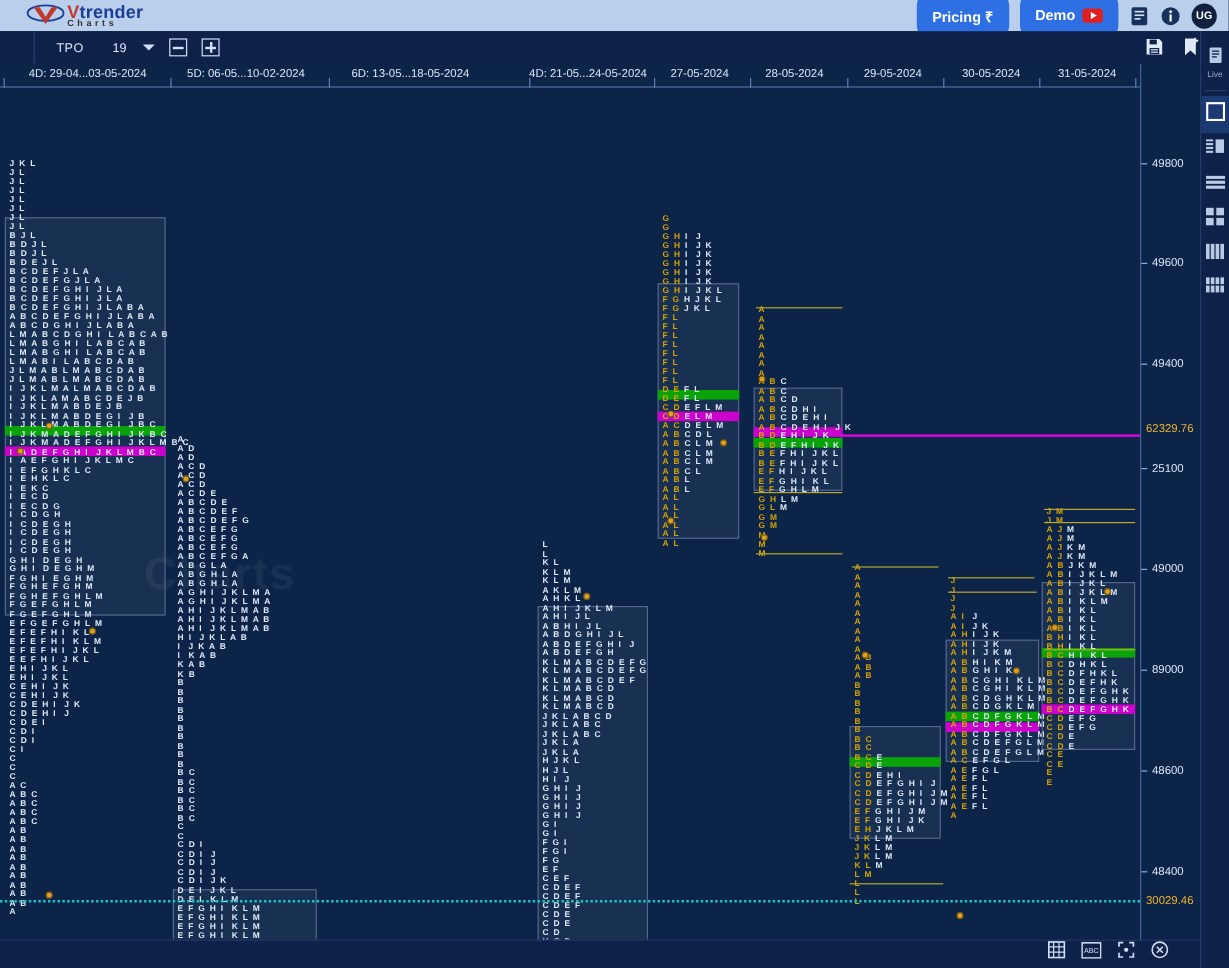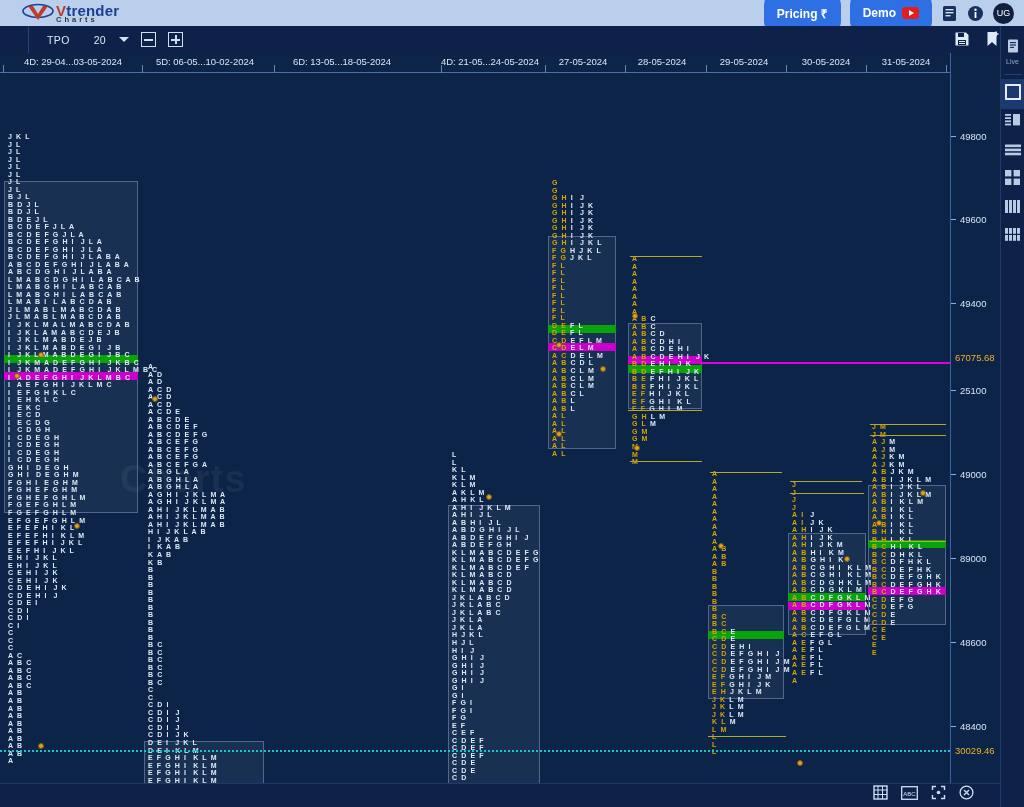--- a/index.html
+++ b/index.html
@@ -13,21 +13,21 @@
   .logo-text { margin-left:2px; line-height:1; }
   .logo-title { font-size:15px; font-weight:bold; color:#c0392b; letter-spacing:.2px; }
   .logo-title .blue { color:#1c3f94; }
   .logo-sub { font-size:7.5px; font-weight:bold; color:#333; letter-spacing:3px; margin-top:-2px; }
   #brand-right { margin-left:auto; display:flex; align-items:center; gap:9px; padding-right:10px; }
   .pill { background:#2f6fe4; color:#fff; border:none; border-radius:13px; font-size:12px; font-weight:bold;
           padding:21px 13px; display:flex; align-items:center; gap:6px; cursor:pointer; height:22px; }
   .yt { background:#e02020; border-radius:3px; width:17px; height:12px; display:inline-flex; align-items:center; justify-content:center; }
   .yt::after { content:""; border-left:5px solid #fff; border-top:3px solid transparent; border-bottom:3px solid transparent; margin-left:1px;}
   .tbicon { width:17px; height:17px; display:block; }
-  .avatar { width:21px; height:21px; border-radius:50%; background:#11203f; color:#fff; font-size:9px; font-weight:normal;
+  .avatar { width:21px; height:21px; border-radius:50%; background:#11203f; color:#fff; font-size:9px; font-weight:bold;
             display:flex; align-items:center; justify-content:center; }
 
   
   #toolbar { position:absolute; left:0; top:26px; width:1024px; height:27px; background:#0d2149; display:flex; align-items:center; }
   #tb-left { display:flex; align-items:center; margin-left:28px; gap:0; border-left:1px solid #2a4377; padding-left:18px; height:27px; }
   .tb-label { color:#dce8f8; font-size:10.5px; letter-spacing:.4px; }
   .tb-val { color:#dce8f8; font-size:10.5px; margin-left:24px; }
   .caret { width:0;height:0;border-left:5px solid transparent;border-right:5px solid transparent;border-top:5px solid #cfe0f5; margin-left:14px; cursor:pointer;}
   .sqbtn { width:15px;height:15px;border:1px solid #cfe0f5; margin-left:12px; position:relative; cursor:pointer; }
   .sqbtn::before{content:"";position:absolute;left:2px;top:6px;width:9px;height:1.5px;background:#cfe0f5;}
@@ -123,21 +123,21 @@
       </span>
       <div class="avatar">
         <span>UG</span>
       </div>
     </div>
   </div>
 
   <div id="toolbar">
     <div id="tb-left">
       <span class="tb-label">TPO</span>
-      <span class="tb-val">20</span>
+      <span class="tb-val">19</span>
       <span class="caret"></span>
       <span class="sqbtn"></span>
       <span class="sqbtn plus"></span>
     </div>
     <div id="tb-right">
       <span class="tbicon">
         <svg width="16" height="16" viewBox="0 0 16 16">
             <path d="M1.5 1.5h10.5L14.5 4v10.5h-13z" fill="#dfeaf7"></path>
             <rect x="4" y="2" width="6" height="4" fill="#0d2149"></rect>
             <rect x="4" y="9" width="8" height="5" fill="#0d2149"></rect>
@@ -684,21 +684,21 @@
       <div class="plabel" style="top: 332px;">25100</div>
       <div class="ptick" style="top: 421px;"></div>
       <div class="plabel" style="top: 416px;">49000</div>
       <div class="ptick" style="top: 505px;"></div>
       <div class="plabel" style="top: 500px;">89000</div>
       <div class="ptick" style="top: 589px;"></div>
       <div class="plabel" style="top: 584px;">48600</div>
       <div class="ptick" style="top: 673px;"></div>
       <div class="plabel" style="top: 668px;">48400</div>
       <div class="plabel" style="top: 752px;">48200</div>
-      <div class="plabel hl" style="top: 299px; color: rgb(240, 178, 42);">67075.68</div>
+      <div class="plabel hl" style="top: 299px; color: rgb(240, 178, 42);">62329.76</div>
       <div class="plabel hl" style="top: 692px; color: rgb(240, 178, 42);">30029.46</div>
     </div>
 
   <div id="botbar">
     <div id="botright">
       <span class="bicon">
         <svg width="15" height="15" viewBox="0 0 15 15">
             <rect x="1" y="1" width="13" height="13" fill="none" stroke="#cfe0f5" stroke-width="1.4"></rect>
             <path d="M5 1v13M9.5 1v13M1 5h13M1 9.5h13" stroke="#cfe0f5" stroke-width="1"></path>
           </svg>

